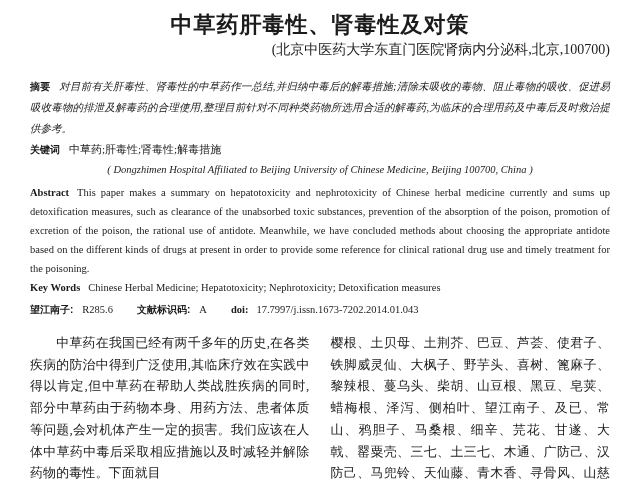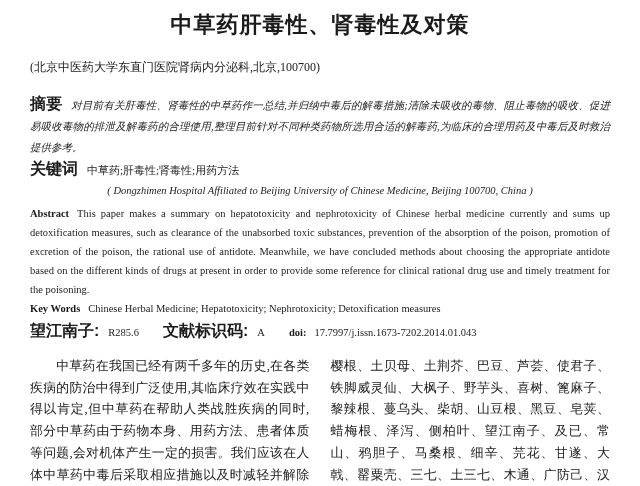--- a/index.html
+++ b/index.html
@@ -13,26 +13,26 @@
 
   .paper-title {
     font-family: "Liberation Sans", "DejaVu Sans", sans-serif;
     font-weight: bold; font-size: 22px; letter-spacing: 1px;
     text-align: center; margin-top: 2px;
   }
   .authors-line {
     margin-top: 25px; text-align: center;
     font-style: italic; font-size: 13px; letter-spacing: 2px;
   }
-  .affiliation-line { margin-top: 19px; text-align: left; font-size: 12px; }
+  .affiliation-line { margin-top: 1px; text-align: right; font-size: 14px; }
 
   .cn-abstract { margin-top: 17px; font-size: 10.5px; line-height: 21px; text-align: justify; font-style: italic; }
   .cn-label {
     font-family: "Liberation Sans", "DejaVu Sans", sans-serif;
-    font-weight: bold; font-style: normal; font-size: 16px; margin-right: 9px;
+    font-weight: bold; font-style: normal; font-size: 10px; margin-right: 9px;
   }
   .cn-keywords { font-size: 11px; line-height: 21px; font-style: normal; text-align: left; }
 
   .en-title { margin-top: 9px; text-align: center; font-weight: bold; font-size: 11.5px; }
   .en-authors { margin-top: 5px; text-align: center; font-size: 11px; }
   .en-affiliation { margin-top: 4px; text-align: center; font-style: italic; font-size: 10.5px; }
 
   .en-abstract { margin-top: 8px; font-size: 10.5px; line-height: 19px; text-align: justify; }
   .en-label { font-weight: bold; margin-right: 8px; }
   .en-keywords { font-size: 10.5px; line-height: 19px; text-align: left; }
@@ -52,21 +52,21 @@
 
 <div class="page">
 
   <h1 class="paper-title">中草药肝毒性、肾毒性及对策</h1>
 
 
   <div class="affiliation-line">(北京中医药大学东直门医院肾病内分泌科,北京,100700)</div>
 
   <p class="cn-abstract"><span class="cn-label">摘要</span><span>对目前有关肝毒性、肾毒性的中草药作一总结,并归纳中毒后的解毒措施;清除未吸收的毒物、阻止毒物的吸收、促进易吸收毒物的排泄及解毒药的合理使用,整理目前针对不同种类药物所选用合适的解毒药,为临床的合理用药及中毒后及时救治提供参考。</span></p>
 
-  <p class="cn-keywords"><span class="cn-label">关键词</span><span>中草药;肝毒性;肾毒性;用药方法</span></p>
+  <p class="cn-keywords"><span class="cn-label">关键词</span><span>中草药;肝毒性;肾毒性;解毒措施</span></p>
 
 
 
   <div class="en-affiliation">( Dongzhimen Hospital Affiliated to Beijing University of Chinese Medicine, Beijing 100700, China )</div>
 
   <p class="en-abstract"><span class="en-label">Abstract</span><span>This paper makes a summary on hepatotoxicity and nephrotoxicity of Chinese herbal medicine currently and sums up detoxification measures, such as clearance of the unabsorbed toxic substances, prevention of the absorption of the poison, promotion of excretion of the poison, the rational use of antidote. Meanwhile, we have concluded methods about choosing the appropriate antidote based on the different kinds of drugs at present in order to provide some reference for clinical rational drug use and timely treatment for the poisoning.</span></p>
 
   <p class="en-keywords"><span class="en-label">Key Words</span><span>Chinese Herbal Medicine; Hepatotoxicity; Nephrotoxicity; Detoxification measures</span></p>
 
   <p class="meta-line"><span class="cn-label">望江南子:</span><span class="value">R285.6</span><span class="cn-label meta-gap">文献标识码:</span><span class="value">A</span><span class="en-label meta-gap">doi:</span><span class="value">17.7997/j.issn.1673-7202.2014.01.043</span></p>

